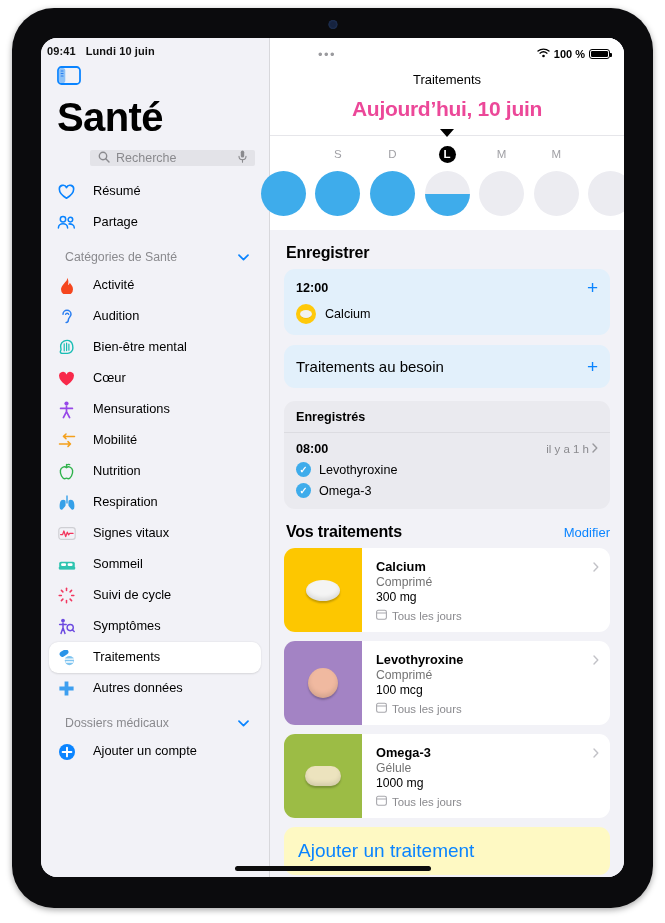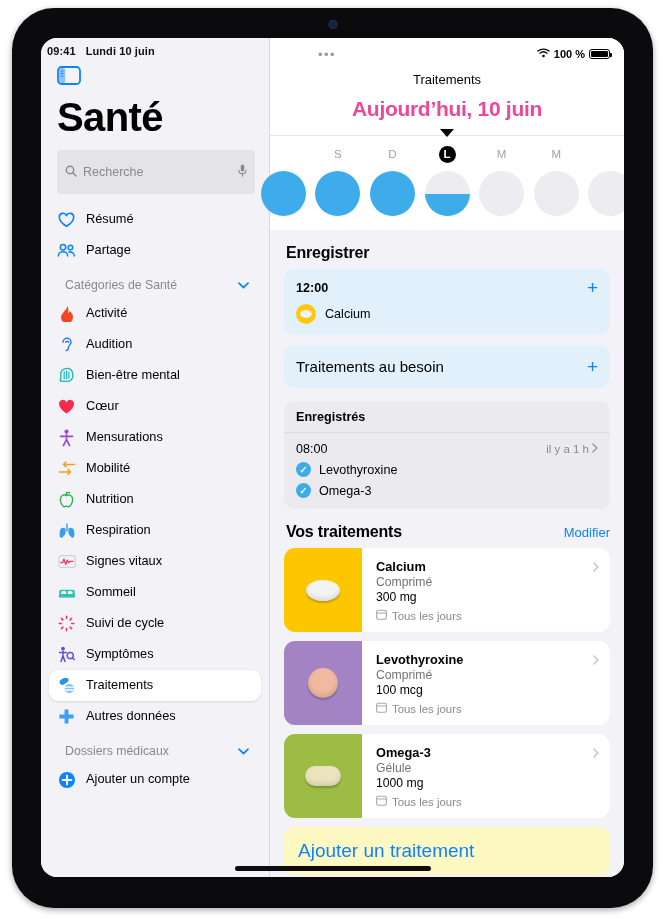--- a/index.html
+++ b/index.html
@@ -59,34 +59,35 @@
     margin: 6px 0 0 16px;
     width: 24px; height: 19px;
   }
   .app-title {
     font-size: 40px; font-weight: 700; color: #000000;
     padding: 10px 0 10px 16px;
     letter-spacing: -0.6px;
   }
   .search-wrap { padding: 0 14px 8px 16px; }
   .searchbar {
-    height: 44px; border-radius: 2px;
+    height: 16px; border-radius: 2px;
     background: #e3e3e8;
     display: flex; align-items: center;
     padding: 0 8px;
     gap: 6px;
+    margin-left: 33px;
   }
   .search-placeholder {
     flex: 1; font-size: 12.5px; color: #8a8a8e;
   }
 
   .nav { padding: 2px 8px 0 8px; overflow: hidden; }
   .nav-item {
     display: flex; align-items: center;
-    gap: 10px;
+    gap: 17px;
     height: 31px;
     padding: 0 8px;
     border-radius: 9px;
     font-size: 12.8px; color: #000;
     white-space: nowrap;
   }
   .nav-item.selected {
     background: #ffffff;
     box-shadow: 0 0.5px 2px rgba(0,0,0,0.12);
   }
@@ -252,21 +253,21 @@
   }
   .card-grey-head {
     padding: 9px 12px 8px 12px;
     font-size: 12.6px; font-weight: 700; color: #000;
     border-bottom: 0.5px solid #dcdce1;
   }
   .card-grey-body { padding: 9px 12px 11px 12px; }
   .logged-top {
     display: flex; align-items: center; justify-content: space-between;
   }
-  .logged-time { font-size: 12.6px; font-weight: 400; color: #000; }
+  .logged-time { font-size: 12.6px; font-weight: 700; color: #000; }
   .logged-ago {
     font-size: 11.5px; color: #8a8a8e;
     display: flex; align-items: center; gap: 3px;
   }
   .chev-r { color: #b0b0b5; font-size: 12px; }
   .logged-item {
     display: flex; align-items: center; gap: 8px;
     padding-top: 6px;
     font-size: 12.6px; color: #000;
   }

